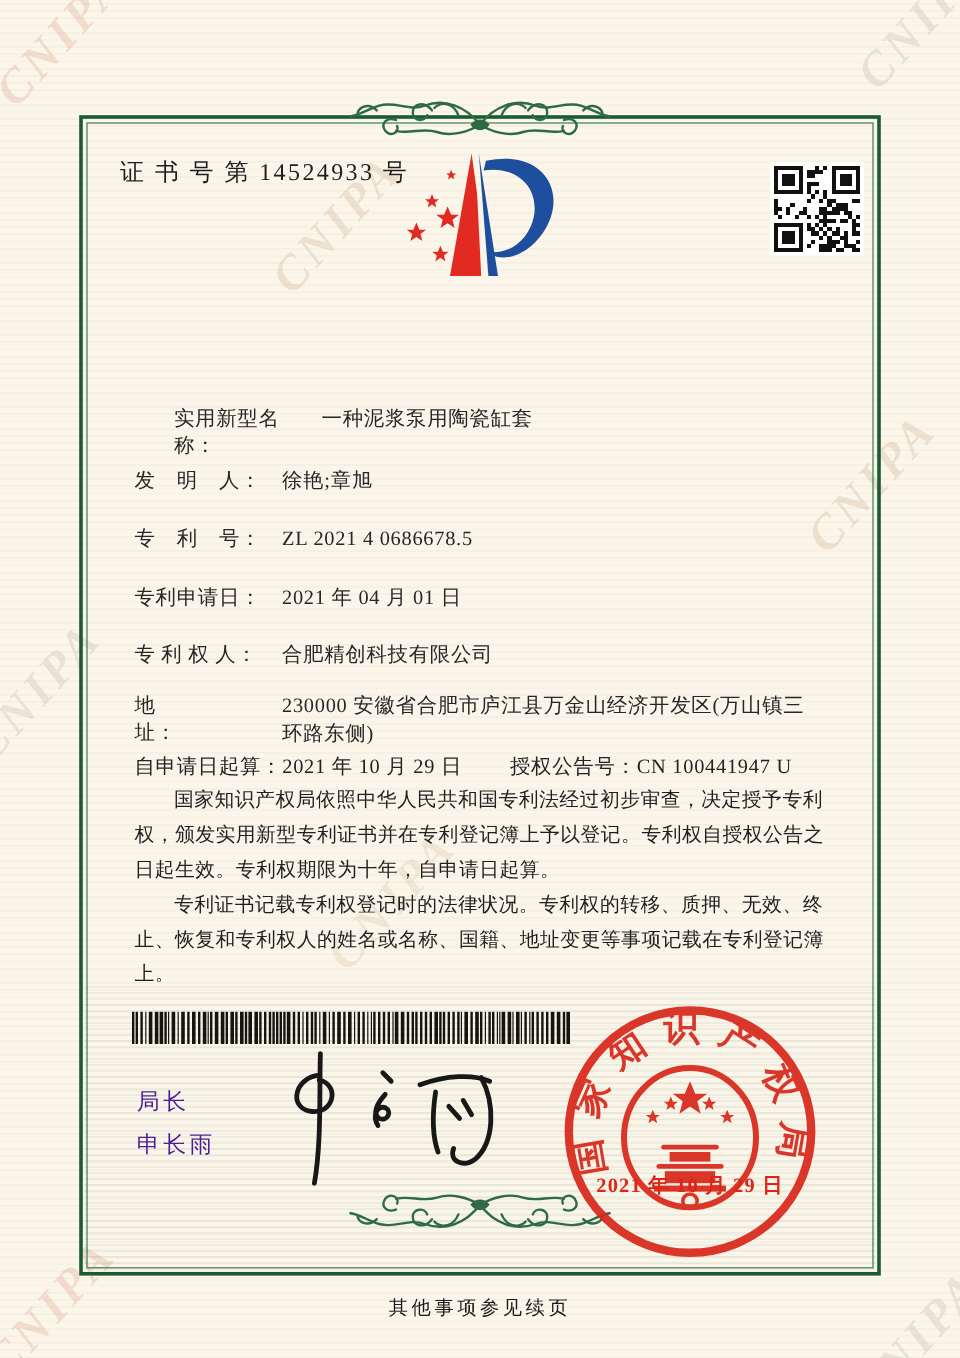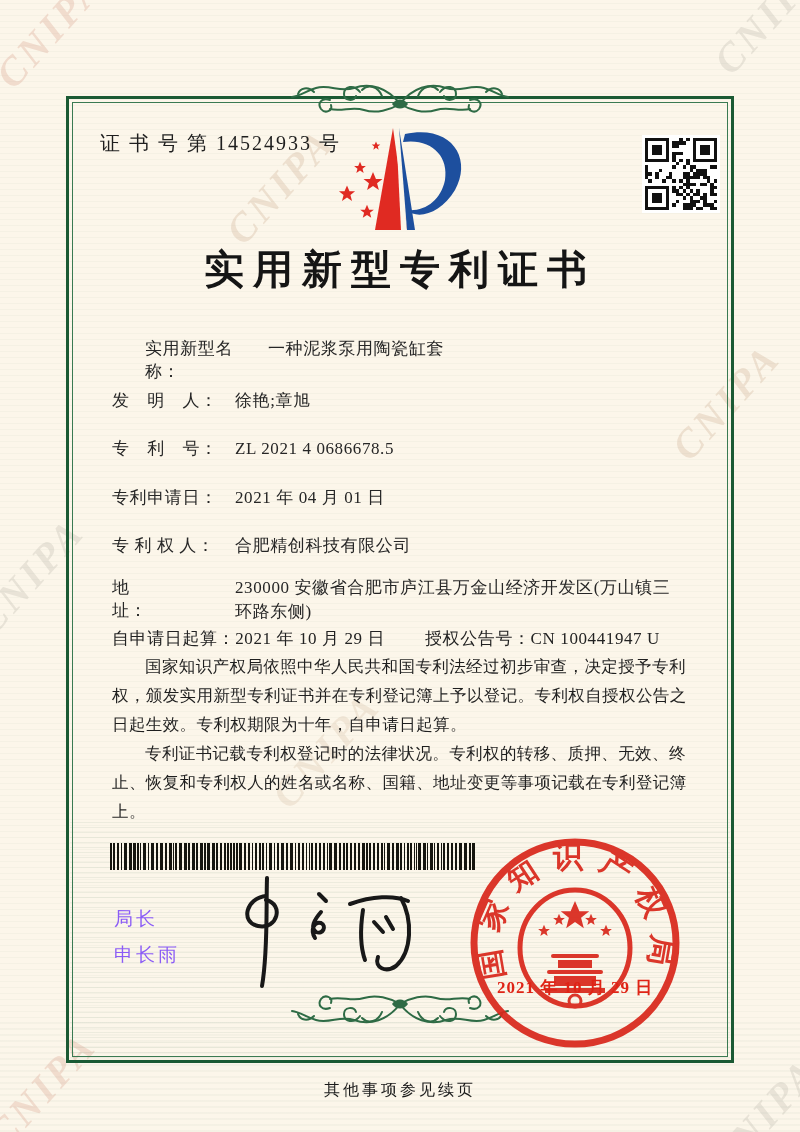--- a/index.html
+++ b/index.html
@@ -48,21 +48,21 @@
     position:absolute; left:112px; top:652px; width:580px;
     font-size:16.5px; line-height:1.76; letter-spacing:0.4px; color:#1f1f1f;
   }
   .legal p{ margin:0; text-indent:2em; }
   .barcode{
     position:absolute; left:110px; top:843px; width:372px; height:27px; font-size:0; white-space:nowrap; overflow:hidden;
   }
   .barcode i{ display:inline-block; height:100%; background:#15150f; }
   .signer{
     position:absolute; left:114px; top:901px; font-family:"Liberation Sans","DejaVu Sans",sans-serif;
-    font-size:19px; letter-spacing:3px; color:#8b5cf6; line-height:1.9;
+    font-size:19px; letter-spacing:3px; color:#4c1d95; line-height:1.9;
   }
   .signature{ position:absolute; left:222px; top:872px; width:215px; height:118px; }
   .seal{ position:absolute; left:466px; top:834px; width:218px; height:218px; opacity:0.93; }
   .seal-date{
     position:absolute; left:468px; top:976px; width:214px; text-align:center;
     color:#df2416; font-size:17px; font-weight:bold; letter-spacing:1px; z-index:4;
   }
   .page-info{
     position:absolute; left:0; top:1032px; width:100%; text-align:center; font-size:15px; letter-spacing:2px; color:#1e1e1e;
   }
@@ -355,21 +355,20 @@
         <rect x="44" y="80" width="4" height="4" fill="#111"></rect>
         <rect x="48" y="80" width="4" height="4" fill="#111"></rect>
         <rect x="52" y="80" width="4" height="4" fill="#111"></rect>
         <rect x="60" y="80" width="4" height="4" fill="#111"></rect>
         <rect x="64" y="80" width="4" height="4" fill="#111"></rect>
         <rect x="76" y="80" width="4" height="4" fill="#111"></rect>
         <rect x="80" y="80" width="4" height="4" fill="#111"></rect>
       </svg>
   </div>
 
-  <div class="title">实用新型专利证书</div>
 
   <div class="frow" style="top:337px;margin-left:33px;">
     <span class="flabel">实用新型名称：</span><span class="fvalue">一种泥浆泵用陶瓷缸套</span>
   </div>
   <div class="frow" style="top:389px;">
     <span class="flabel">发　明　人：</span><span class="fvalue">徐艳;章旭</span>
   </div>
   <div class="frow" style="top:437px;">
     <span class="flabel">专　利　号：</span><span class="fvalue">ZL 2021 4 0686678.5</span>
   </div>

